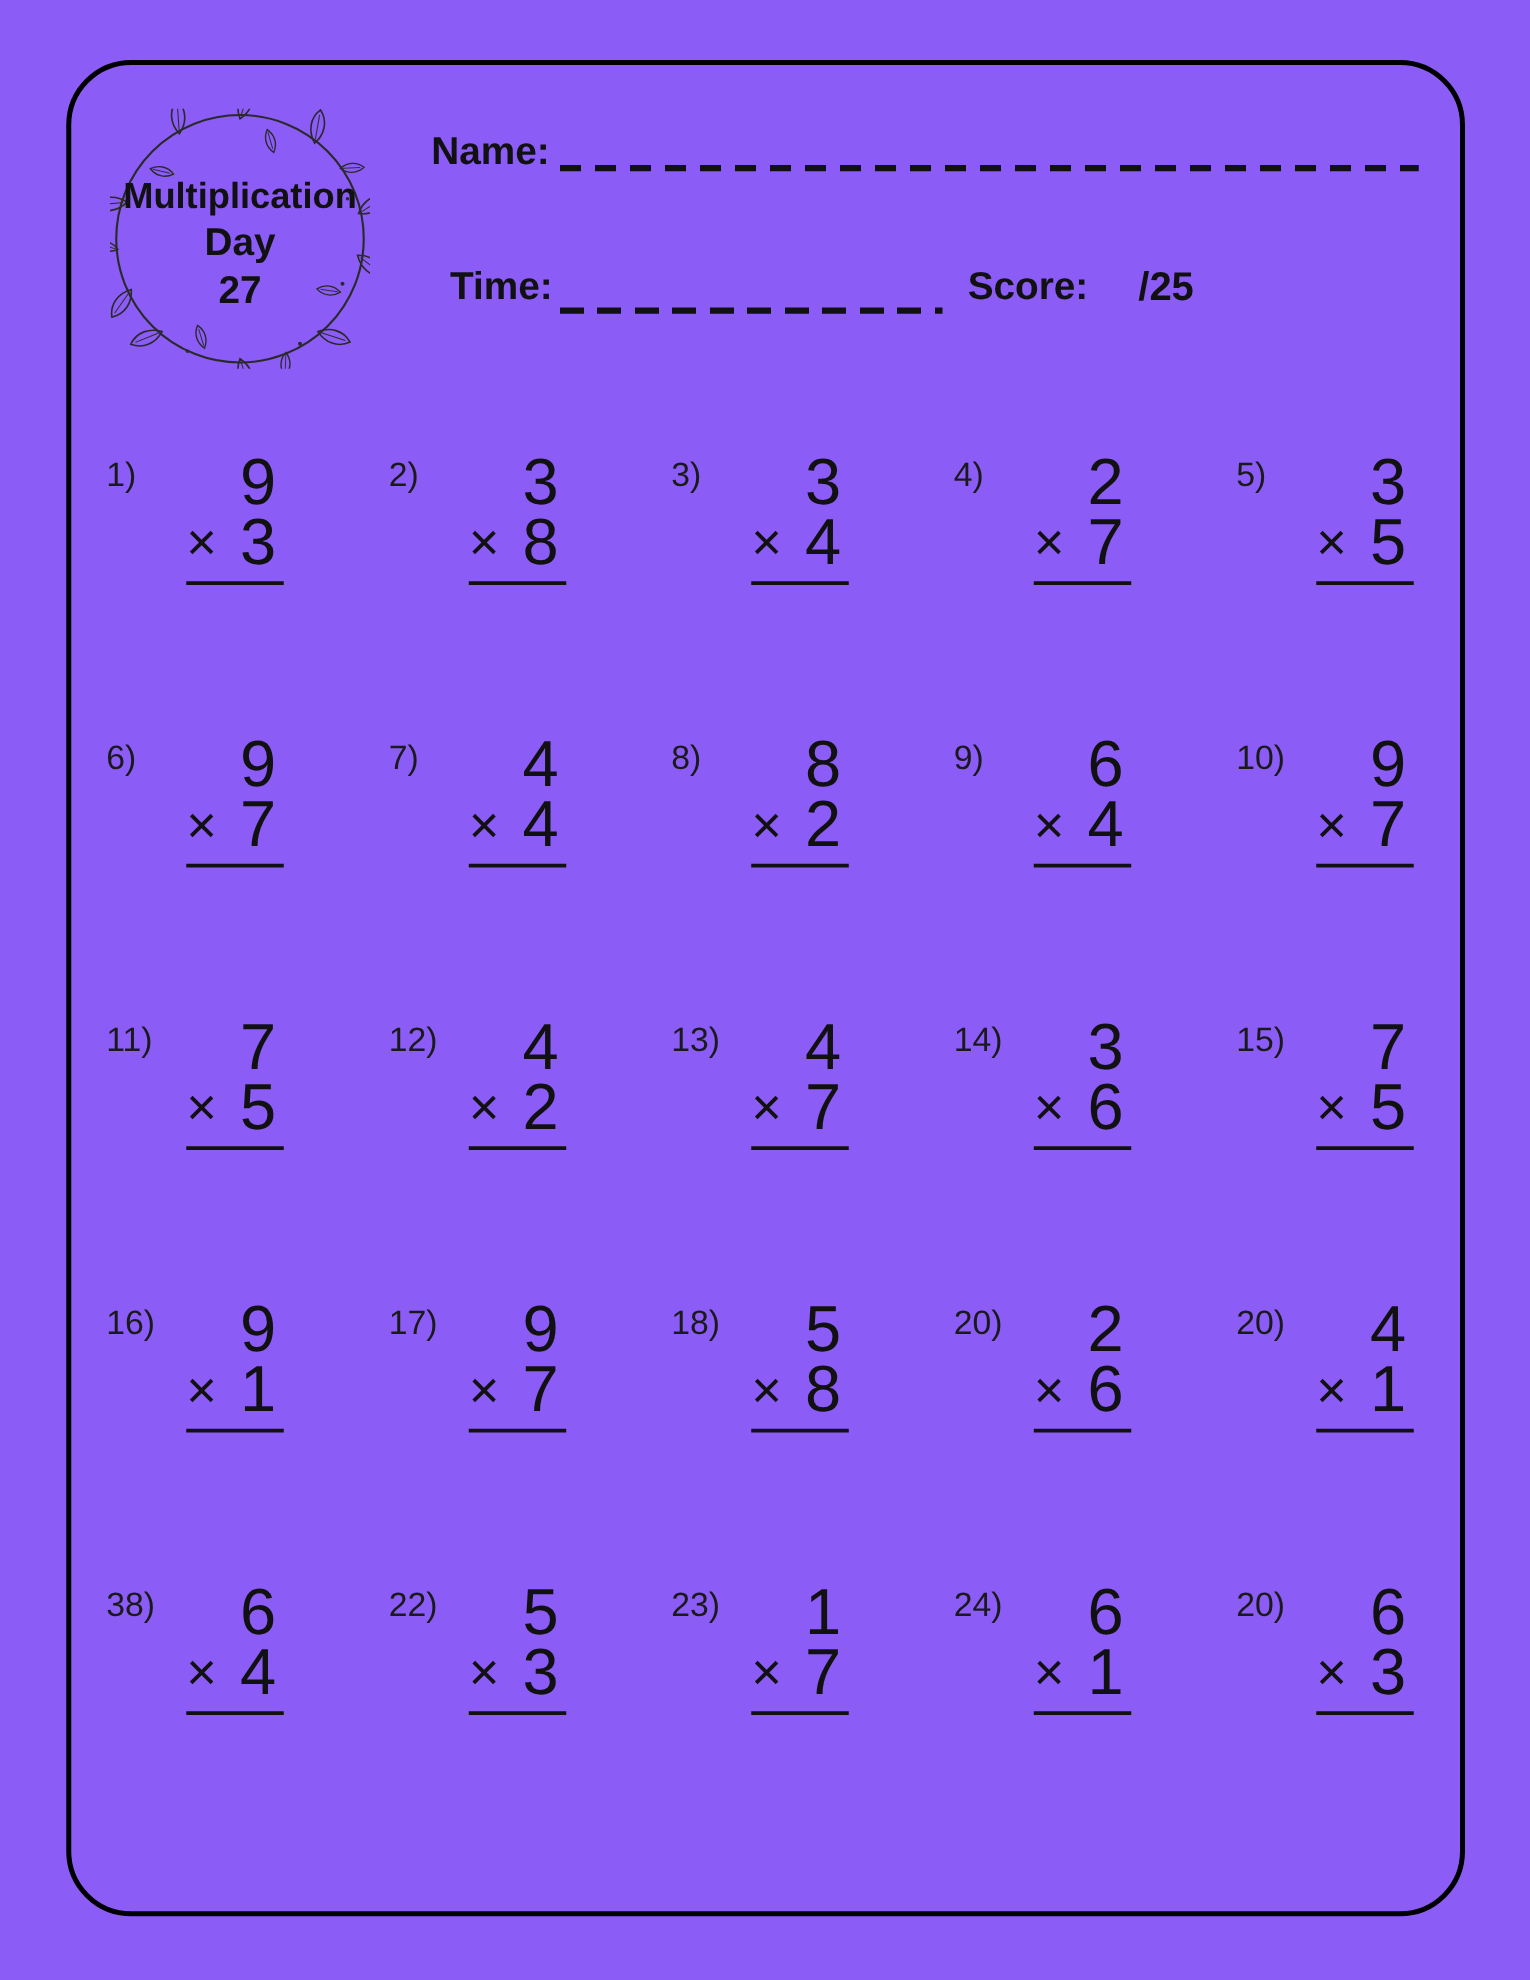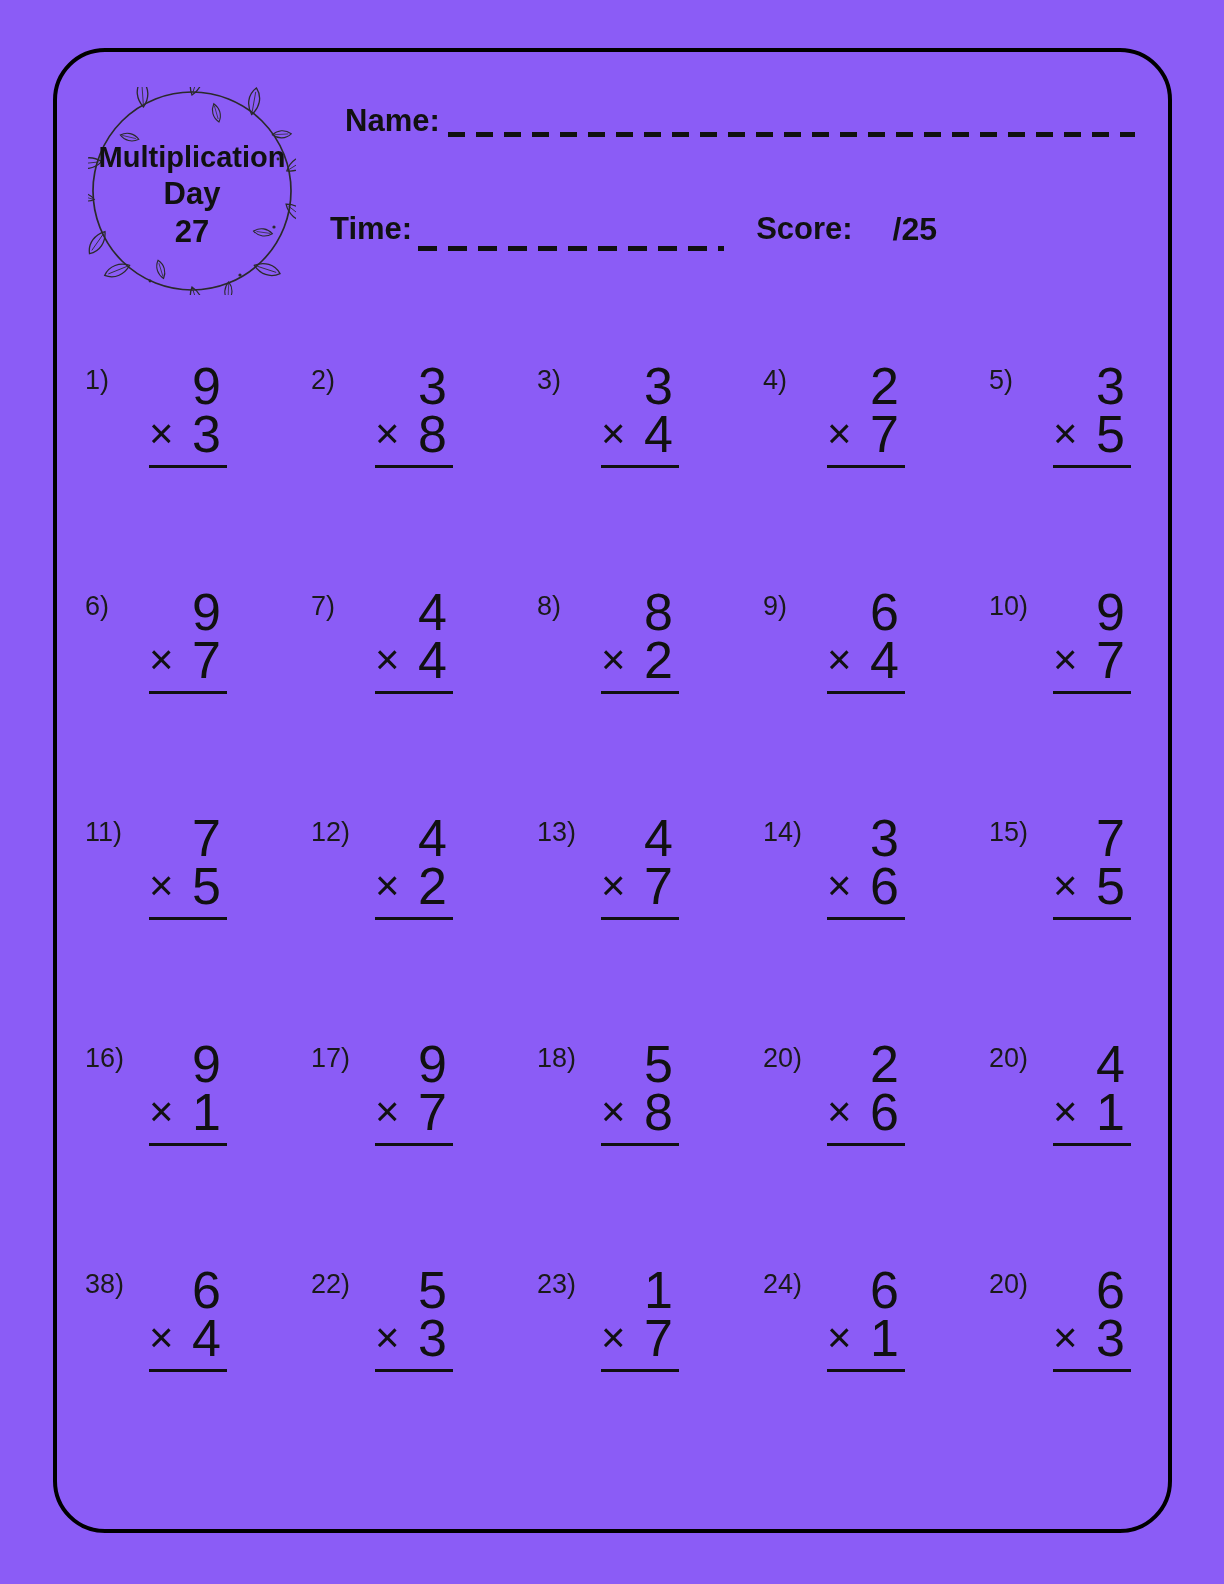--- a/index.html
+++ b/index.html
@@ -26,30 +26,30 @@
     align-items: center; justify-content: center; text-align: center;
     padding-top: 8px;
   }
   .logo-line1 { font-size: 29px; font-weight: 600; letter-spacing: 0px; line-height: 36px; }
   .logo-line2 { font-size: 31px; font-weight: 600; line-height: 38px; }
   .logo-line3 { font-size: 31px; font-weight: 600; line-height: 38px; }
 
   
   .field-row { position: absolute; display: flex; align-items: flex-end; }
   .name-row { left: 345px; top: 92px; width: 790px; }
-  .time-row { left: 330px; top: 200px; width: 723px; text-align: center; }
+  .time-row { left: 360px; top: 200px; width: 723px; text-align: center; }
   .field-label { font-size: 31px; font-weight: 700; line-height: 58px; white-space: nowrap; }
   .dash-line {
     height: 5px;
     background: repeating-linear-gradient(90deg, #111 0 17px, transparent 17px 28px);
   }
   .name-dash { flex: 1; margin-left: 8px; margin-bottom: 13px; }
   .time-dash { width: 306px; margin-left: 6px; margin-bottom: 7px;
     background: repeating-linear-gradient(90deg, #111 0 19px, transparent 19px 30px); }
-  .score-label { margin-left: 32px; }
+  .score-label { margin-left: 20px; }
   .score-value { font-size: 32px; font-weight: 700; line-height: 58px; margin-left: 40px; }
 
   
   .problems-grid {
     position: absolute; left: 85px; top: 363px;
     display: grid;
     grid-template-columns: repeat(5, 142px);
     column-gap: 84px;
     grid-auto-rows: 136px;
     row-gap: 90px;

